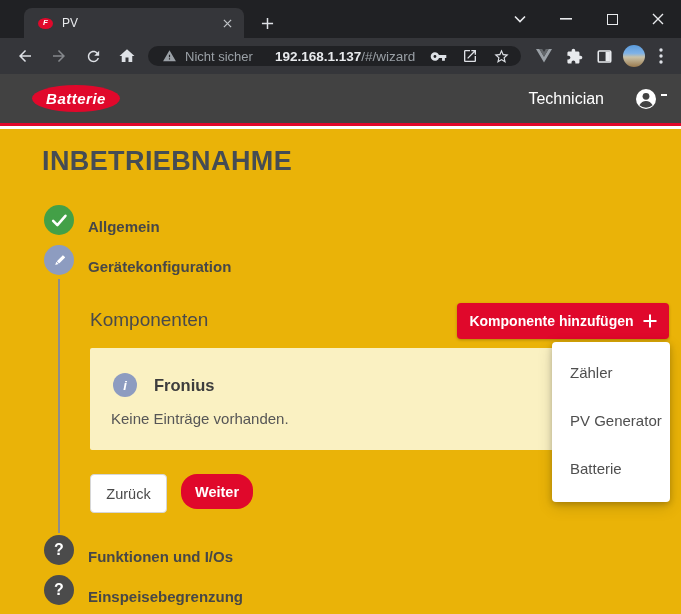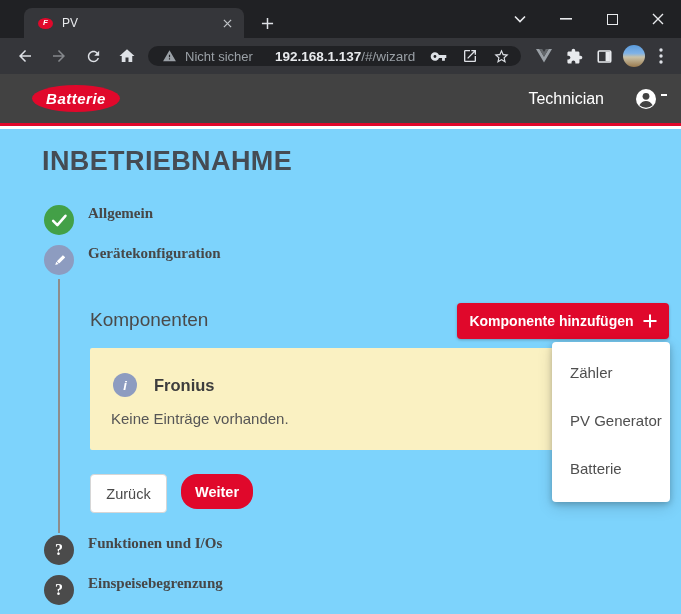--- a/index.html
+++ b/index.html
@@ -42,25 +42,25 @@
                  border-bottom:3px solid #e0082b; display:flex; align-items:center; padding:0 14px 0 32px; }
   .logo { width:88px; height:27px; background:#e0082b; border-radius:50%;
           display:flex; align-items:center; justify-content:center; }
   .logo span { color:#fff; font-size:15px; font-weight:bold; font-style:italic; letter-spacing:.5px; }
   .hdr-spacer { flex:1; }
   .role-label { color:#fff; font-size:16px; font-weight:500; margin-right:30px; }
   .account { display:flex; align-items:center; }
   .account-dash { width:6px; height:2px; background:#fff; margin-left:3px; margin-top:-8px; }
 
   
-  .content { position:absolute; left:0; top:129px; width:681px; height:485px; background:#7dd3fc; }
+  .content { position:absolute; left:0; top:129px; width:681px; height:485px; background:#eab308; }
   .page-title { position:absolute; left:42px; top:17px; font-size:27px; font-weight:bold;
                 color:#454c54; letter-spacing:.4px; }
 
-  .step { position:absolute; left:44px; display:flex; align-items:flex-start; gap:14px;font-family:Liberation Serif, serif; }
+  .step { position:absolute; left:44px; display:flex; align-items:flex-end; gap:14px; }
   .step-circle { width:30px; height:30px; border-radius:50%; display:flex; align-items:center;
                  justify-content:center; flex:0 0 auto; }
   .c-green { background:#43a047; }
   .c-blue  { background:#8d9cc0; }
   .c-dark  { background:#4b4b4b; }
   .step-label { font-size:15px; font-weight:bold; color:#474747; }
   .qmark { color:#fff; font-size:16px; font-weight:bold; }
   .connector { position:absolute; left:58px; top:150px; width:2px; height:254px; background:#8d8d8d; }
 
   .section-title { position:absolute; left:90px; top:180px; font-size:19px; color:#4a4a4a; font-weight:500; }

